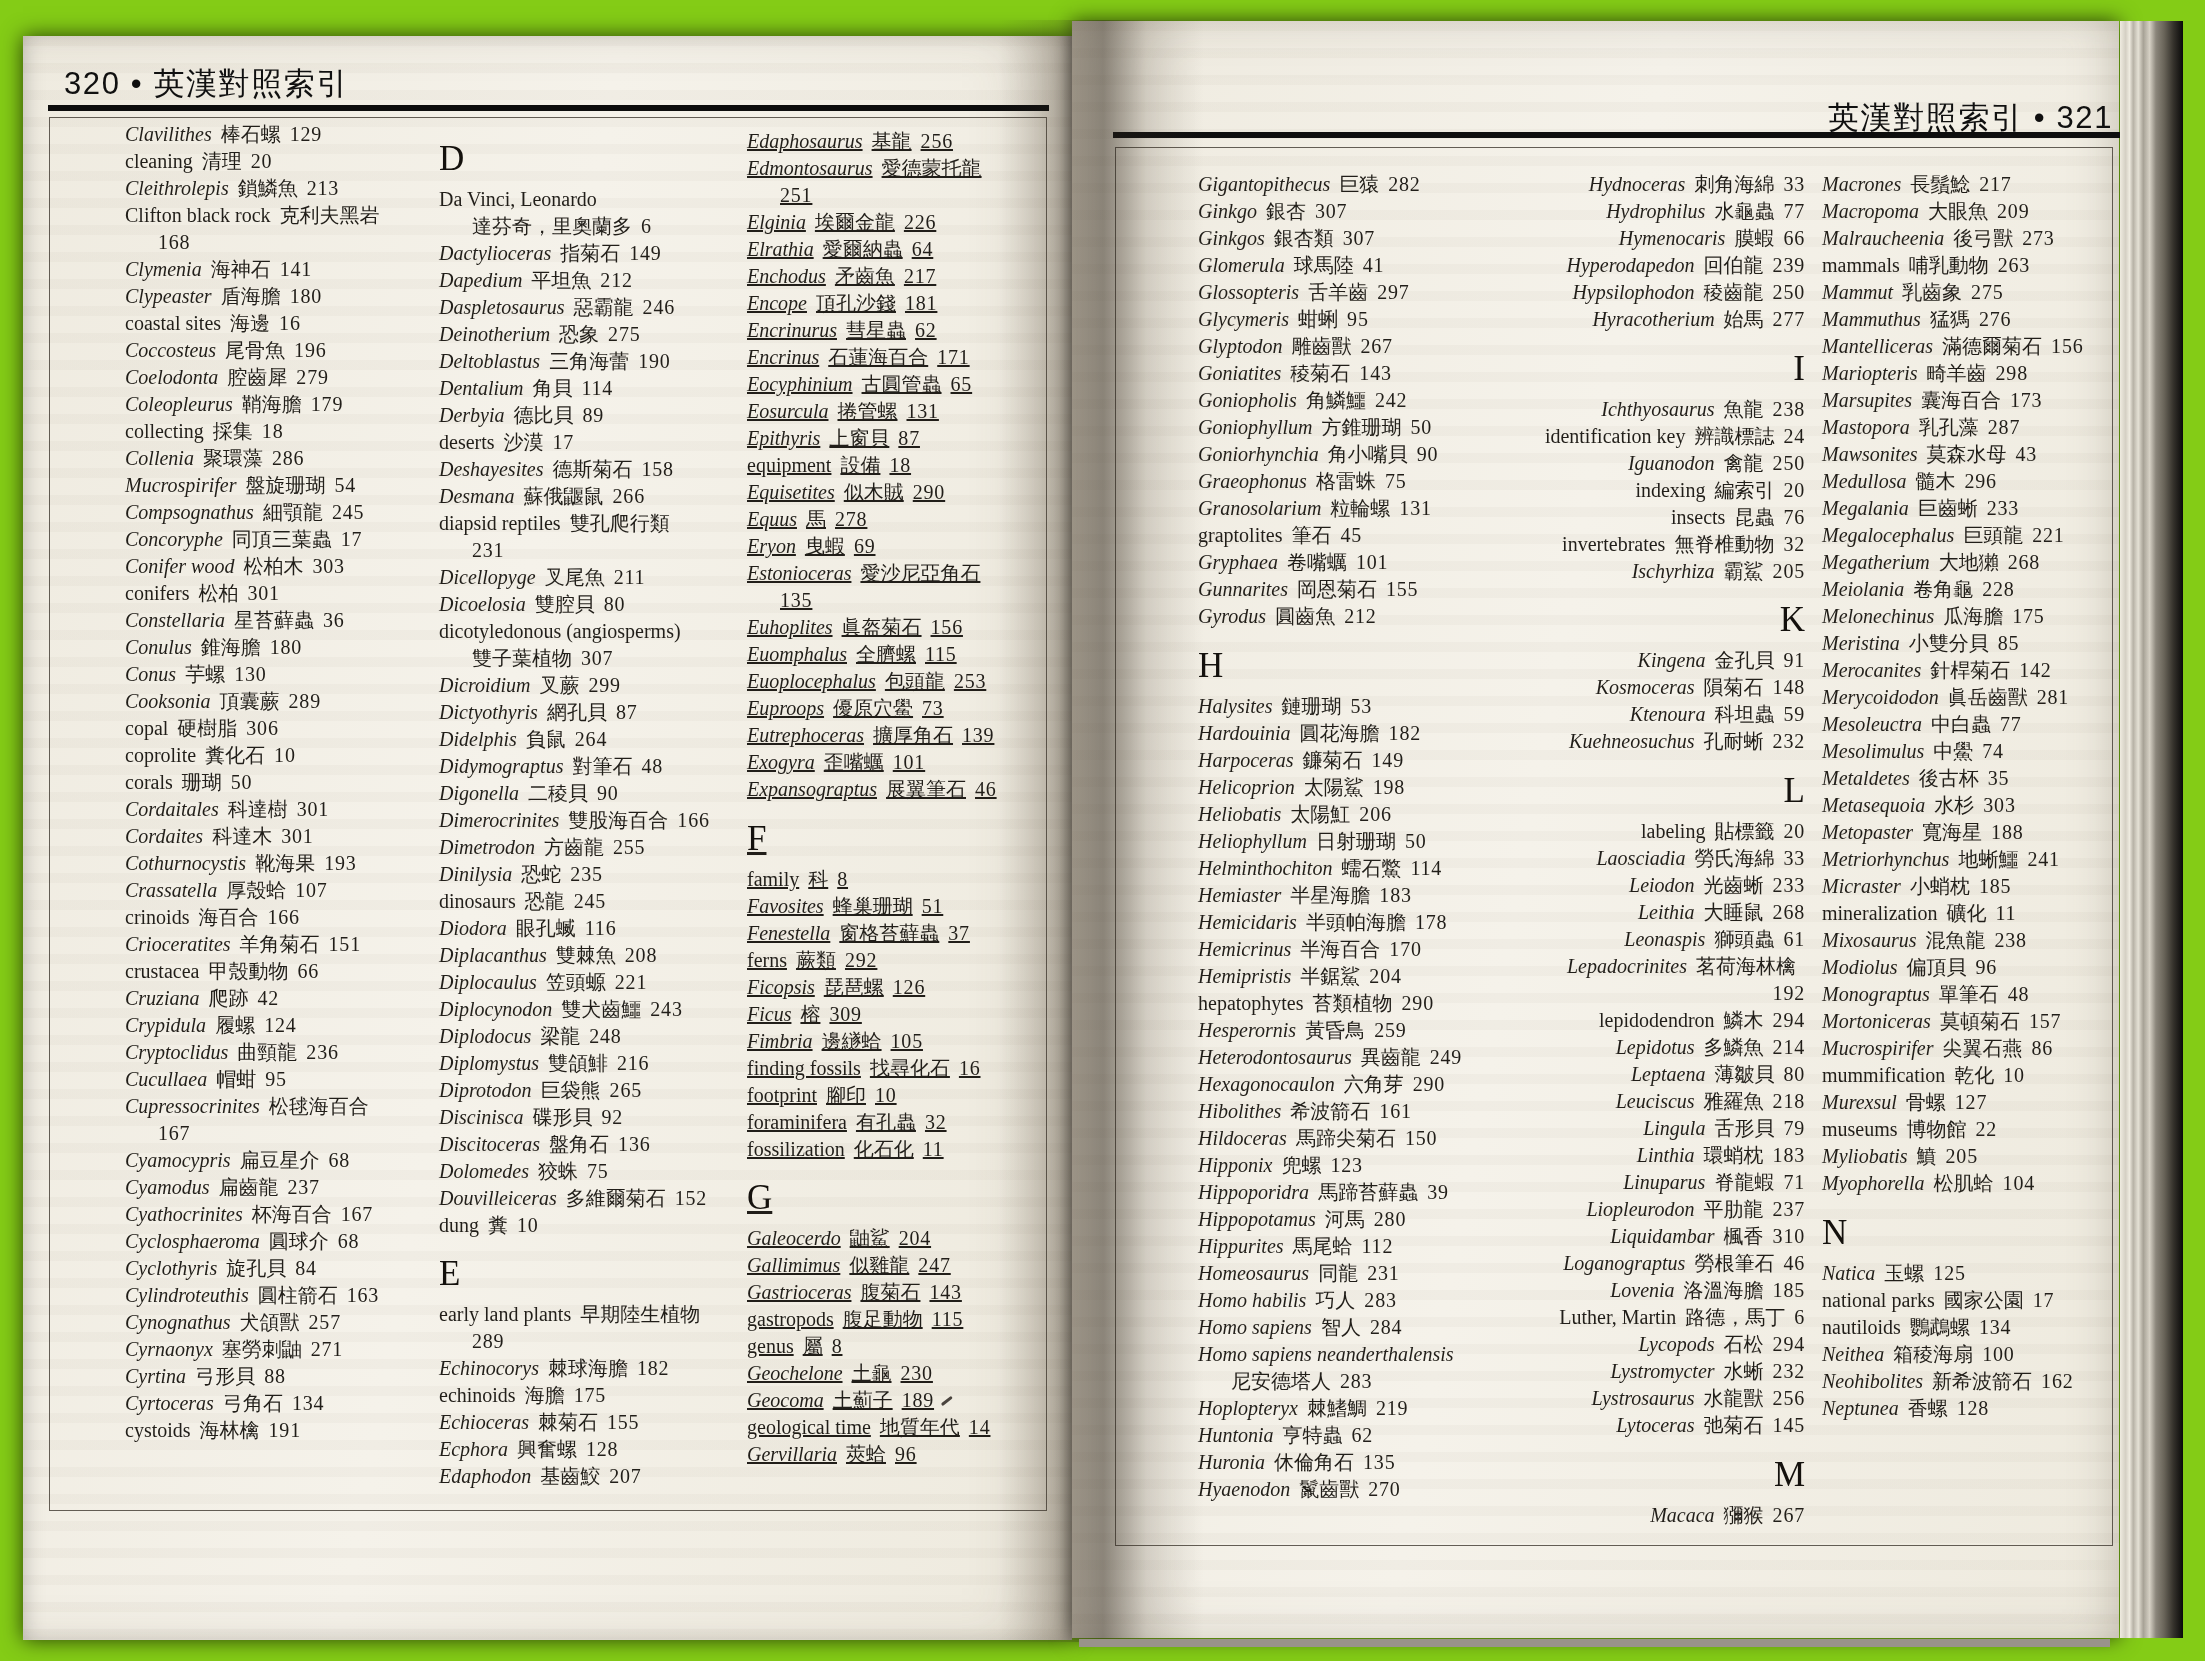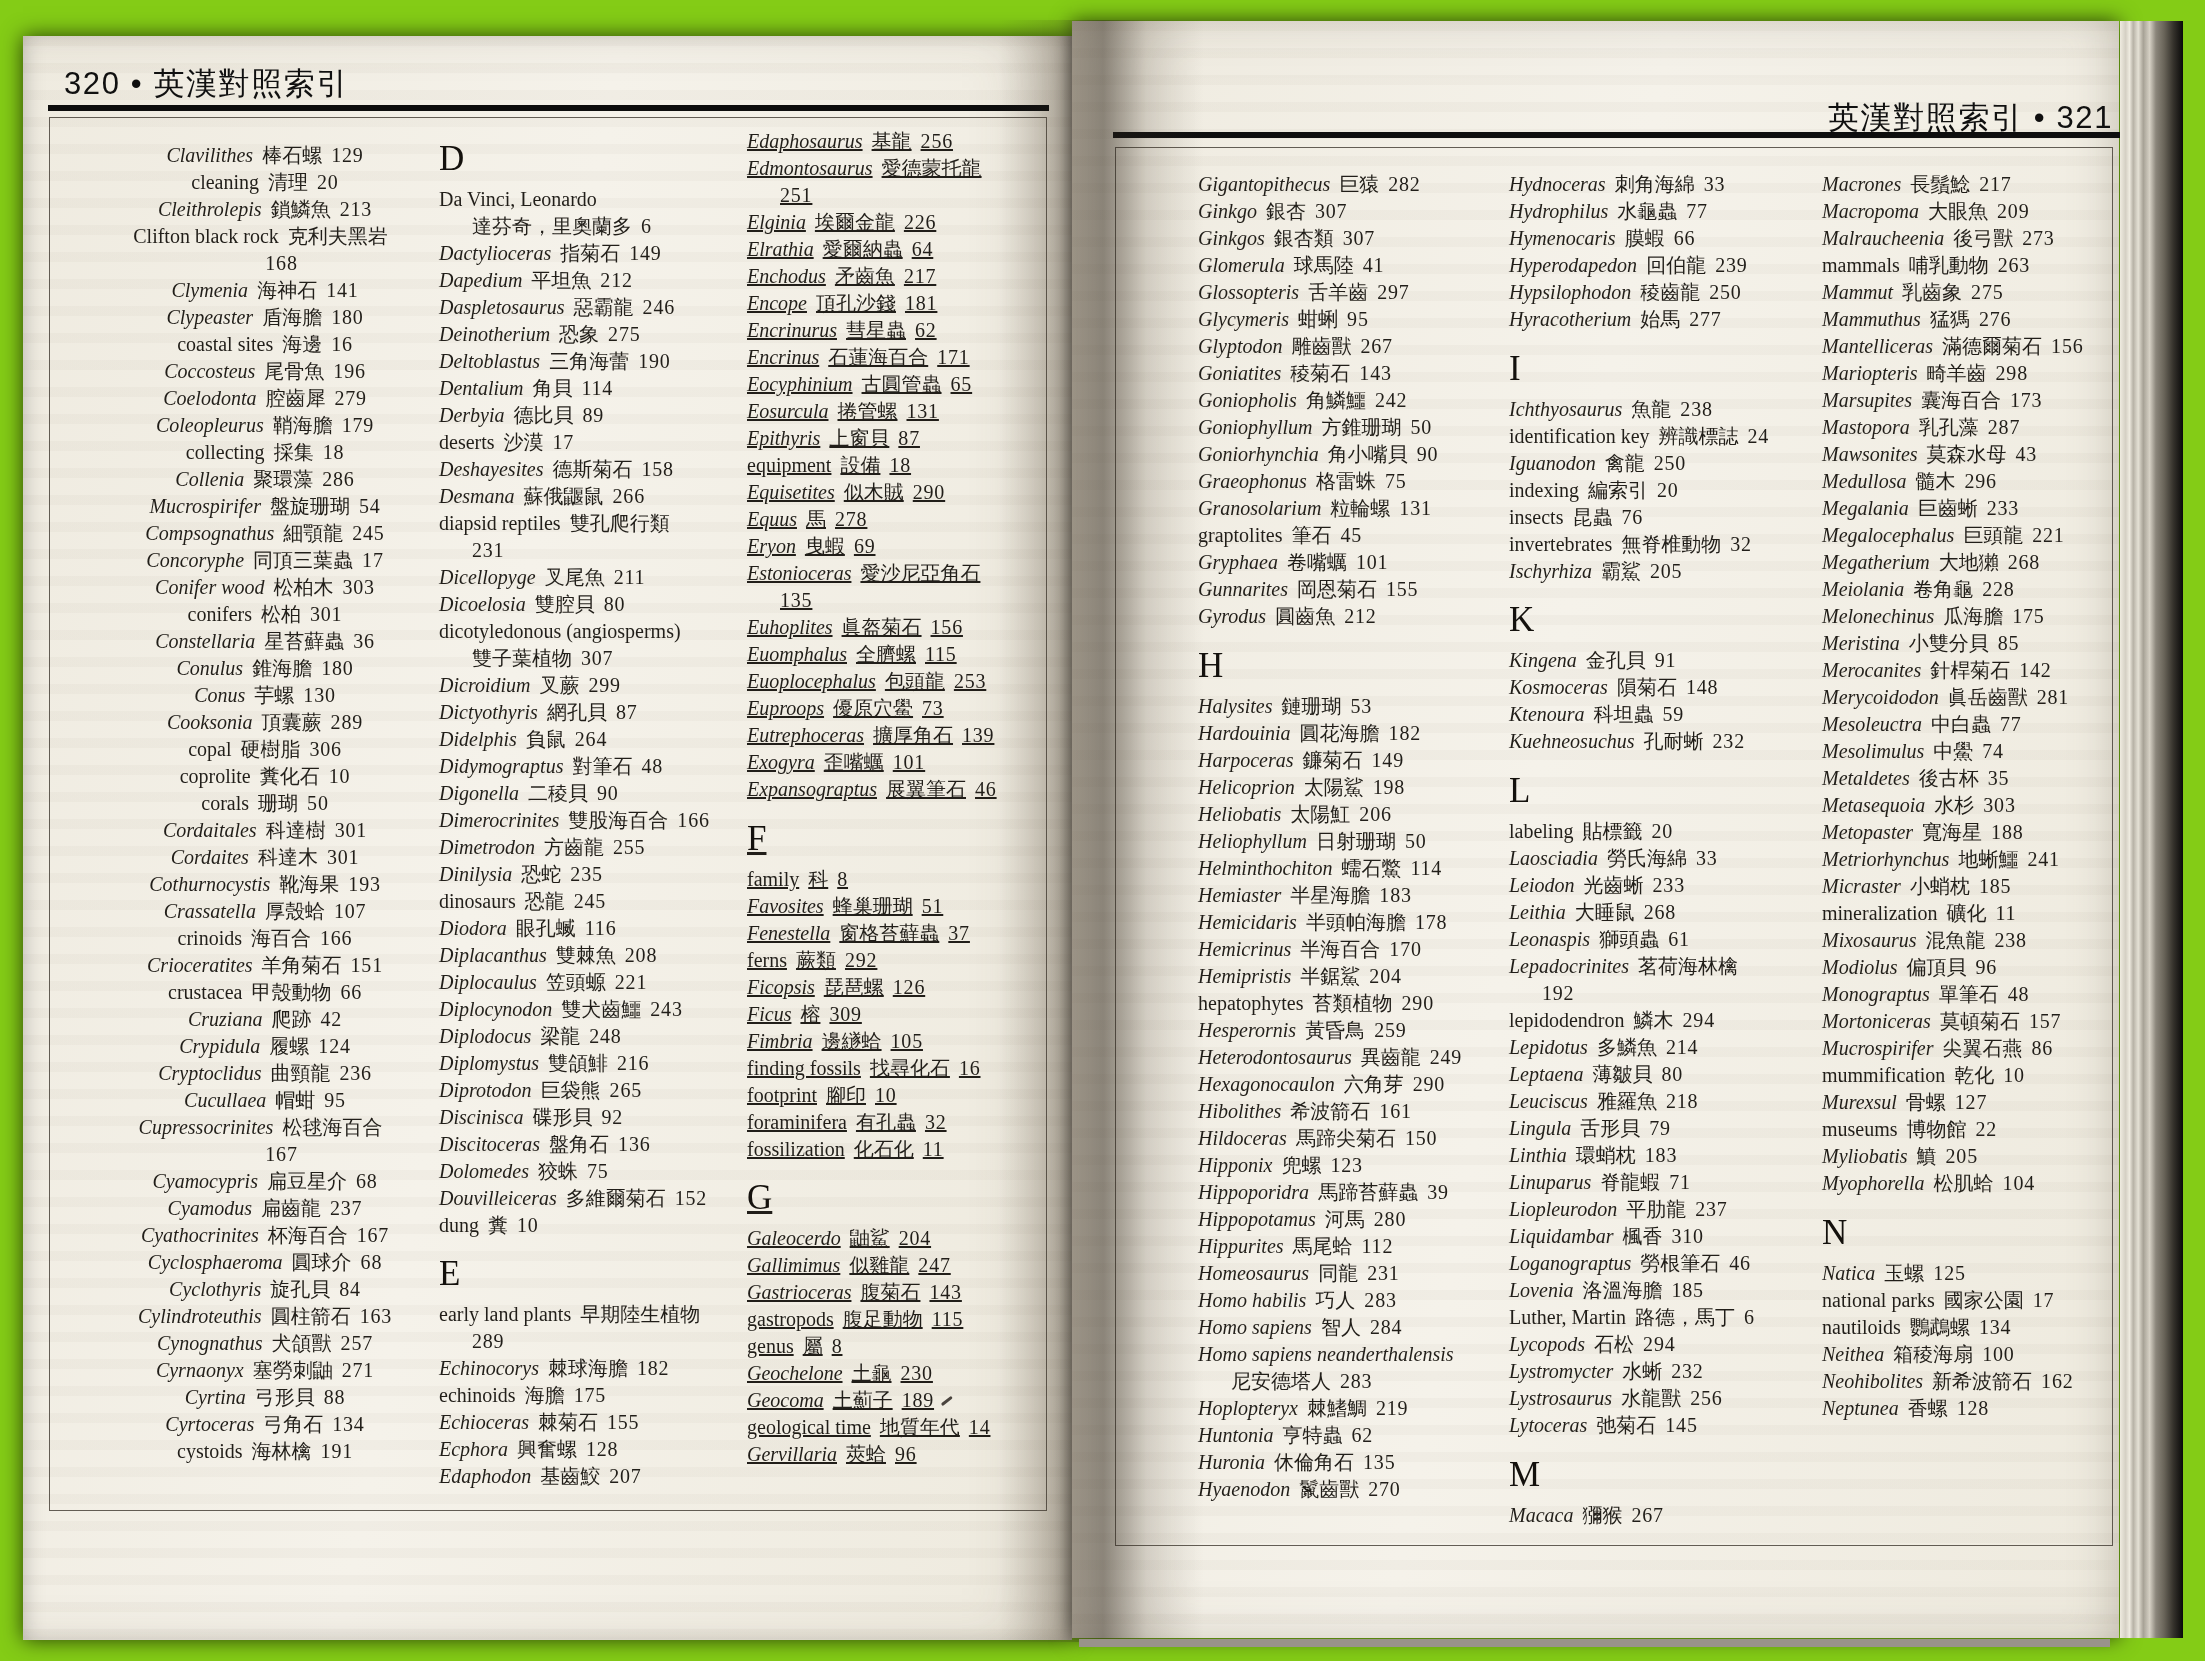--- a/index.html
+++ b/index.html
@@ -23,25 +23,25 @@
   .runhead-left{left:64px;top:63px;}
   .runhead-right{right:92px;top:97px;}
   .rule-thick{position:absolute;background:#0e0e0e;height:5.8px;}
   .rule-thick-left{left:48px;top:105px;width:1001px;}
   .rule-thick-right{left:1113px;top:132px;width:1008px;}
   .content-box{position:absolute;border:1.6px solid rgba(62,56,48,.8);}
   .content-box-left{left:49px;top:117px;width:996px;height:1392px;}
   .content-box-right{left:1115px;top:147px;width:996px;height:1397px;}
 
   .col{position:absolute;font-size:20px;line-height:27px;color:#211e19;}
-  .col-l0{left:125px;top:142px;width:280px;text-align:center;}
+  .col-l0{left:125px;top:121px;width:280px;}
   .col-l1{left:439px;top:138px;width:288px;}
   .col-l2{left:747px;top:128px;width:278px;text-decoration:underline;}
   .col-r0{left:1198px;top:171px;width:282px;}
-  .col-r1{left:1509px;top:171px;width:296px;}
+  .col-r1{left:1509px;top:171px;width:296px;text-align:right;}
   .col-r2{left:1822px;top:171px;width:282px;}
 
   .section{font-size:35px;line-height:38px;margin:16.5px 0 8.2px;color:#14110d;}
   .section:first-child{margin-top:1.6px;}
   .entry{padding-left:33px;text-indent:-33px;}
   .term{margin-right:9px;}
   .term.it{font-style:italic;}
   .zh{margin-right:9px;white-space:nowrap;}
   .pg{letter-spacing:0.8px;white-space:nowrap;}
   .tick{display:inline-block;width:13px;height:3.3px;background:#4a443e;border-radius:1.6px;

